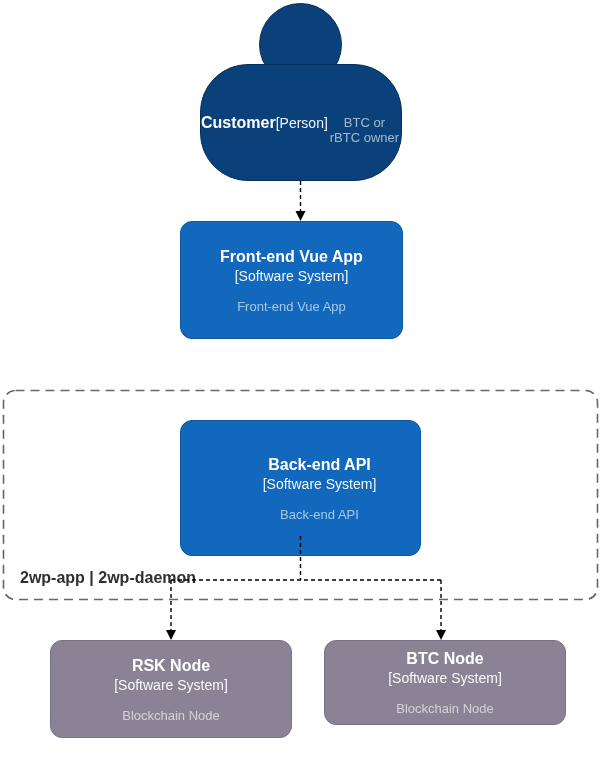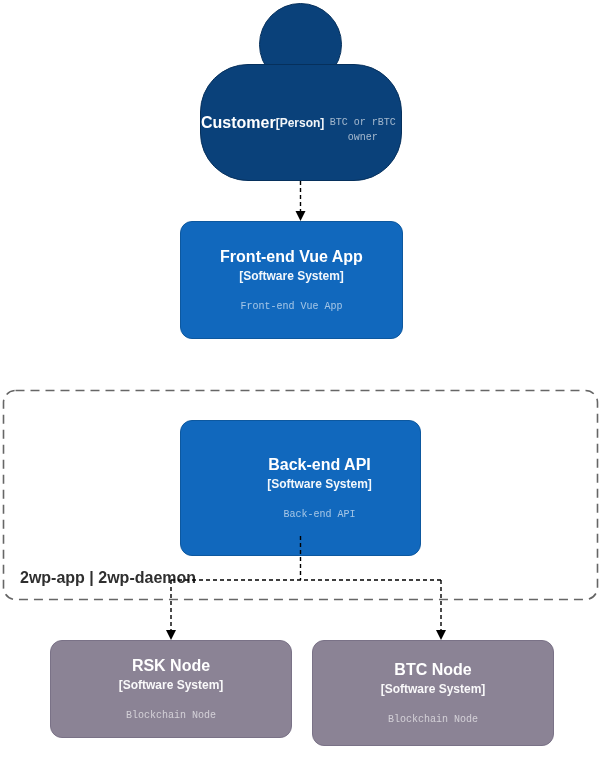--- a/index.html
+++ b/index.html
@@ -16,22 +16,22 @@
 
   .node{
     position:absolute; box-sizing:border-box;
     display:flex; flex-direction:column; align-items:center; justify-content:center;
     text-align:center; color:#fff; border-radius:12px; padding:0 10px;
   }
   .system{background:var(--system-fill); border:1px solid var(--system-stroke);}
   .external{background:var(--external-fill); border:1px solid var(--external-stroke);}
 
   .title{font-size:16px; font-weight:bold; color:#ffffff; line-height:20px;}
-  .meta{font-size:12px; color:rgba(255,255,255,0.95); line-height:15px; margin-top:2px;font-weight:bold;}
-  .desc{font-size:10px; color:rgba(255,255,255,0.62); line-height:15px; margin-top:15px;font-family:Liberation Mono, monospace;}
+  .meta{font-size:14px; color:rgba(255,255,255,0.95); line-height:15px; margin-top:2px;}
+  .desc{font-size:13px; color:rgba(255,255,255,0.62); line-height:15px; margin-top:15px;}
 
   
   .person-head{
     position:absolute; left:259px; top:3px; width:83px; height:83px;
     border-radius:50%; background:var(--person-fill); border:1px solid var(--person-stroke);
     box-sizing:border-box;
   }
   .person-body{
     position:absolute; left:200px; top:64px; width:202px; height:117px;
     background:var(--person-fill); border:1px solid var(--person-stroke);
@@ -78,21 +78,21 @@
   <div class="boundary-label">
     <div class="b-title">2wp-app | 2wp-daemon</div>
   </div>
 
   <div class="node external" style="left:50px; top:640px; width:242px; height:98px;">
     <div class="title">RSK Node</div>
     <div class="meta">[Software System]</div>
     <div class="desc">Blockchain Node</div>
   </div>
 
-  <div class="node external" style="left:312px; top:640px; width:242px; height:106px;text-align:right;">
+  <div class="node external" style="left:324px; top:640px; width:242px; height:85px;text-align:right;">
     <div class="title">BTC Node</div>
     <div class="meta">[Software System]</div>
     <div class="desc">Blockchain Node</div>
   </div>
 
   <svg class="overlay" width="601" height="761" viewBox="0 0 601 761">
 
     <rect class="boundary-rect" x="3.5" y="390.5" width="594" height="209" rx="12" ry="12"></rect>
 
     <path class="conn" d="M300.5,181 V211"></path>

